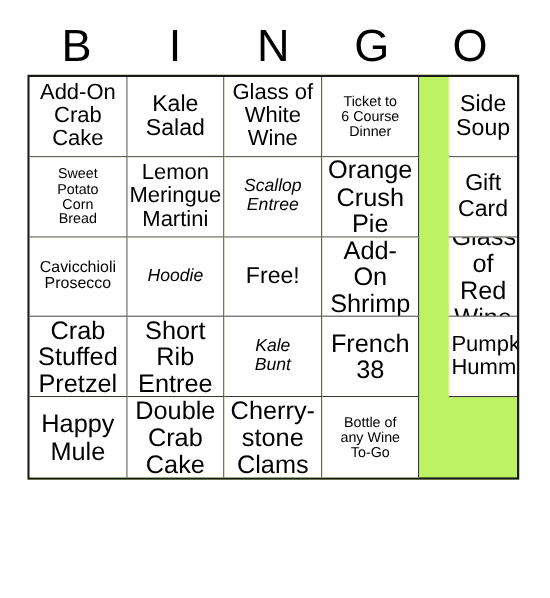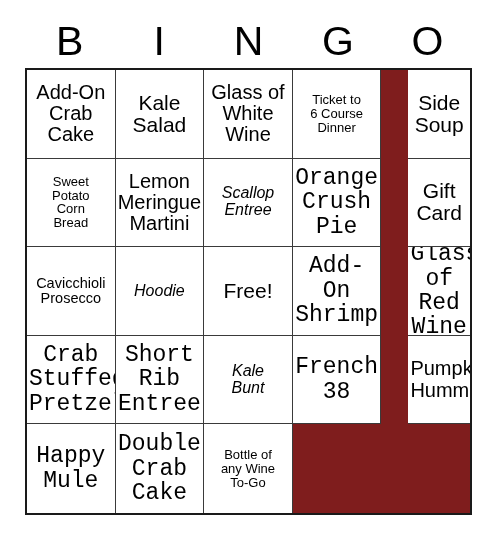--- a/index.html
+++ b/index.html
@@ -39,27 +39,27 @@
     line-height: 1;
     letter-spacing: 0px;
     color: #000000;
   }
   
   #grid {
     position: absolute;
     left: 25px;
     top: 68px;
     width: 447px;
-    height: 447px;
+    height: 368px;
     box-sizing: border-box;
     border: 2px solid #1a1a1a;
     display: grid;
     grid-template-columns: repeat(5, 1fr);
     grid-template-rows: repeat(5, 1fr);
-    background: #7f1d1d;
+    background: #bef264;
   }
   .cell {
     box-sizing: border-box;
     border-right: 1px solid #3a3a3a;
     border-bottom: 1px solid #3a3a3a;
     display: flex;
     align-items: center;
     justify-content: center;
     text-align: center;
     padding: 1px 2px;
@@ -71,21 +71,21 @@
   .cell-text {
     display: block;
     width: 100%;
     line-height: 1.06;
     white-space: pre-line;
     word-break: normal;
   }
   
   .fs-xxl .cell-text { font-size: 21px; }
   .fs-xl  .cell-text { font-size: 16px; font-style: italic; }
-  .fs-lg  .cell-text { font-size: 23px; font-family: Liberation Mono, monospace; }
+  .fs-lg  .cell-text { font-size: 23px; }
   .fs-md  .cell-text { font-size: 20px; }
   .fs-sm  .cell-text { font-size: 13px; }
   .fs-xs  .cell-text { font-size: 14.5px; }
 </style>
 </head>
 <body>
 
 <div id="card">
 
   <div id="header-row">
@@ -193,20 +193,25 @@
 
     <div class="cell fs-lg">
         <span class="cell-text">Happy
 Mule</span>
       </div>
     <div class="cell fs-lg">
         <span class="cell-text">Double
 Crab
 Cake</span>
       </div>
+    <div class="cell fs-lg">
+        <span class="cell-text">Cherry-
+stone
+Clams</span>
+      </div>
     <div class="cell fs-sm">
         <span class="cell-text">Bottle of
 any Wine
 To-Go</span>
       </div>
   </div>
 
 </div>
 
 </body></html>

